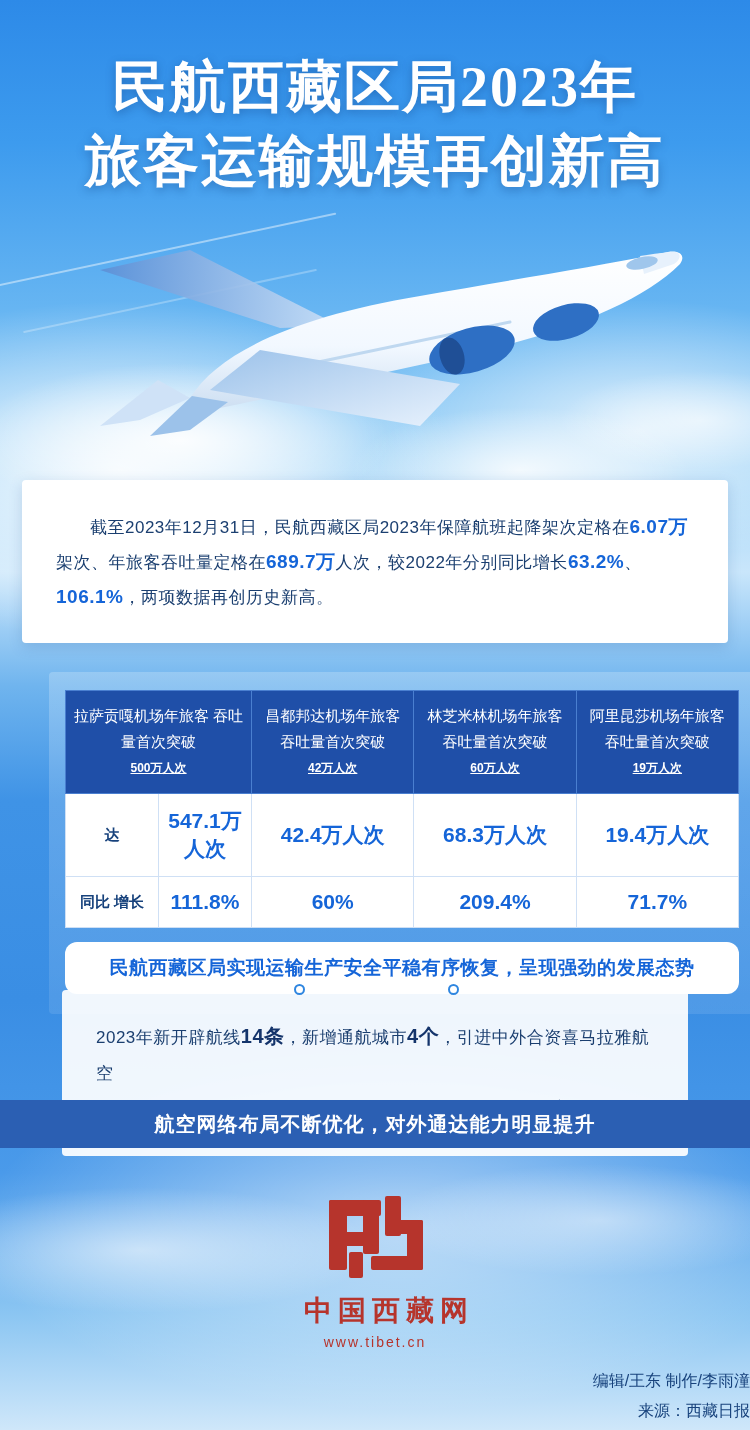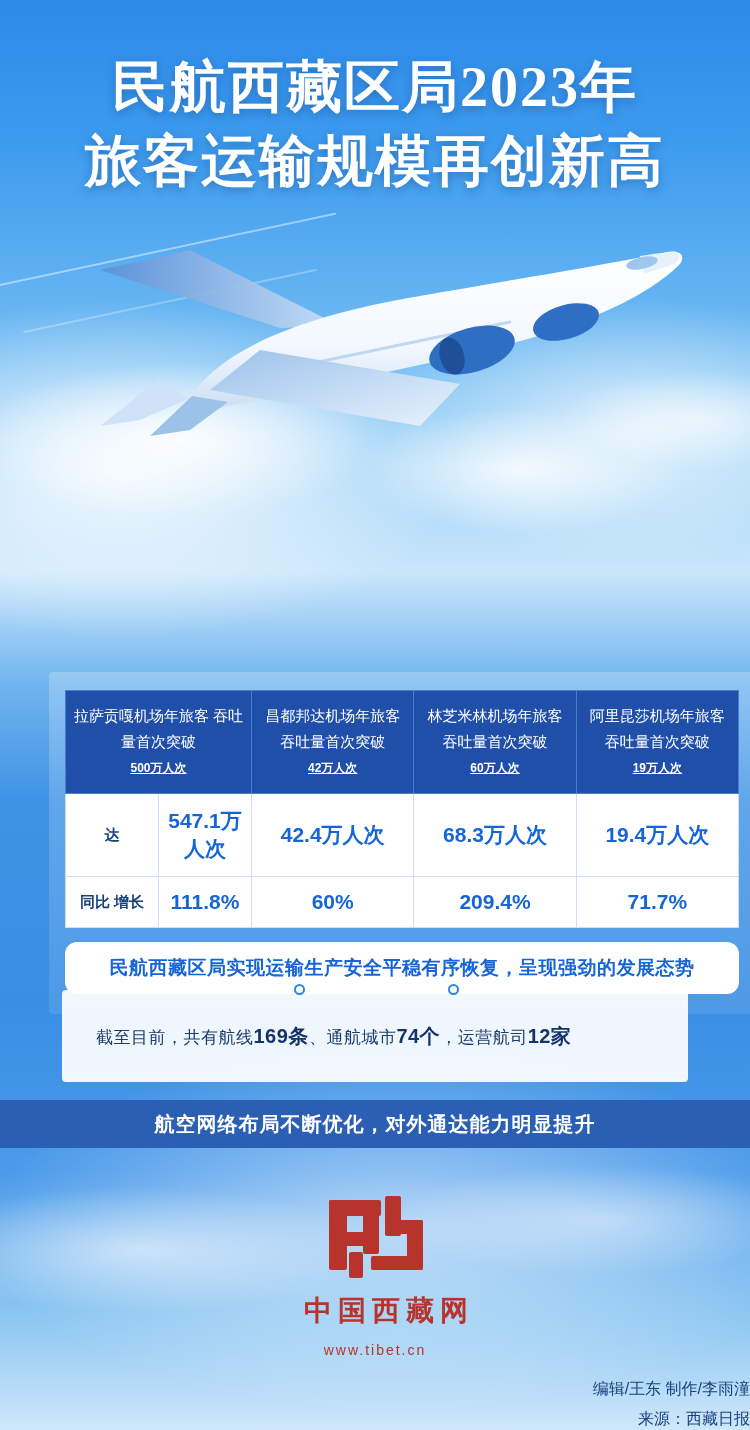--- a/index.html
+++ b/index.html
@@ -116,21 +116,21 @@
     position:absolute; left:0; top:1100px; width:750px; height:48px;
     background:#2b5fb3; color:#ffffff;
     font-size:20px; font-weight:bold; letter-spacing:1px;
     display:flex; align-items:center; justify-content:center;
   }
 
   
   .footer { position:absolute; left:0; right:0; top:1190px; text-align:center; }
   .logo-mark { width:120px; height:96px; margin:0 auto; }
   .logo-text { font-size:28px; color:#b6342c; font-weight:bold; letter-spacing:6px; margin-top:6px;margin-left:28px; }
-  .logo-url { font-size:14px; color:#b6342c; letter-spacing:2px; margin-top:12px; }
+  .logo-url { font-size:14px; color:#b6342c; letter-spacing:2px; margin-top:4px; }
   .credits { margin-top:16px; font-size:16px; color:#17427c; line-height:30px;text-align:right; }
 </style>
 </head>
 <body>
 
 <div class="poster">
 
   <div class="cloudband c1"></div>
   <div class="cloudband c2"></div>
   <div class="streak" style="left:-20px; top:250px; width:360px;"></div>
@@ -175,20 +175,25 @@
 
       <ellipse cx="432" cy="120" rx="44" ry="22" fill="#2e6fc4" transform="rotate(-16 432 120)"></ellipse>
       <ellipse cx="412" cy="126" rx="12" ry="19" fill="#1f4f96" transform="rotate(-16 412 126)"></ellipse>
       <ellipse cx="526" cy="92" rx="34" ry="17" fill="#2e6fc4" transform="rotate(-16 526 92)"></ellipse>
 
       <path d="M150 168 L100 190 L60 196 L118 150 Z" fill="#cfe2f7"></path>
       <path d="M152 166 L110 206 L150 200 L188 172 Z" fill="#9cc2ea"></path>
     </svg>
   </div>
 
+  <div class="summary">
+    <p>
+      <span>截至2023年12月31日，民航西藏区局2023年保障航班起降架次定格在</span><span class="hl">6.07万</span><span>架次、年旅客吞吐量定格在</span><span class="hl">689.7万</span><span>人次，较2022年分别同比增长</span><span class="hl">63.2%</span><span>、</span><span class="hl">106.1%</span><span>，两项数据再创历史新高。</span>
+    </p>
+  </div>
 
   <div class="stats">
     <table>
       <thead>
         <tr>
           <th class="colhead-first" colspan="2">
             <span>拉萨贡嘎机场年旅客
 吞吐量首次突破</span>
             <span class="big">500万人次</span>
           </th>
@@ -230,20 +235,23 @@
     <div class="banner">民航西藏区局实现运输生产安全平稳有序恢复，呈现强劲的发展态势</div>
   </div>
 
   <div class="routes">
     <div class="dotline">
       <div class="dash" style="left:28px; width:210px;"></div>
       <div class="dot" style="left:232px;"></div>
       <div class="dot" style="left:386px;"></div>
       <div class="dash" style="left:400px; width:200px;"></div>
     </div>
+    <p>
+      <span>2023年新开辟航线</span><span class="num">14条</span><span>，新增通航城市</span><span class="num">4个</span><span>，引进中外合资喜马拉雅航空</span>
+    </p>
     <p>
       <span>截至目前，共有航线</span><span class="num">169条</span><span>、通航城市</span><span class="num">74个</span><span>，运营航司</span><span class="num">12家</span>
     </p>
   </div>
 
   <div class="bluebar">航空网络布局不断优化，对外通达能力明显提升</div>
 
   <div class="footer">
     <div class="logo-mark">
       <svg width="120" height="96" viewBox="0 0 120 96">

